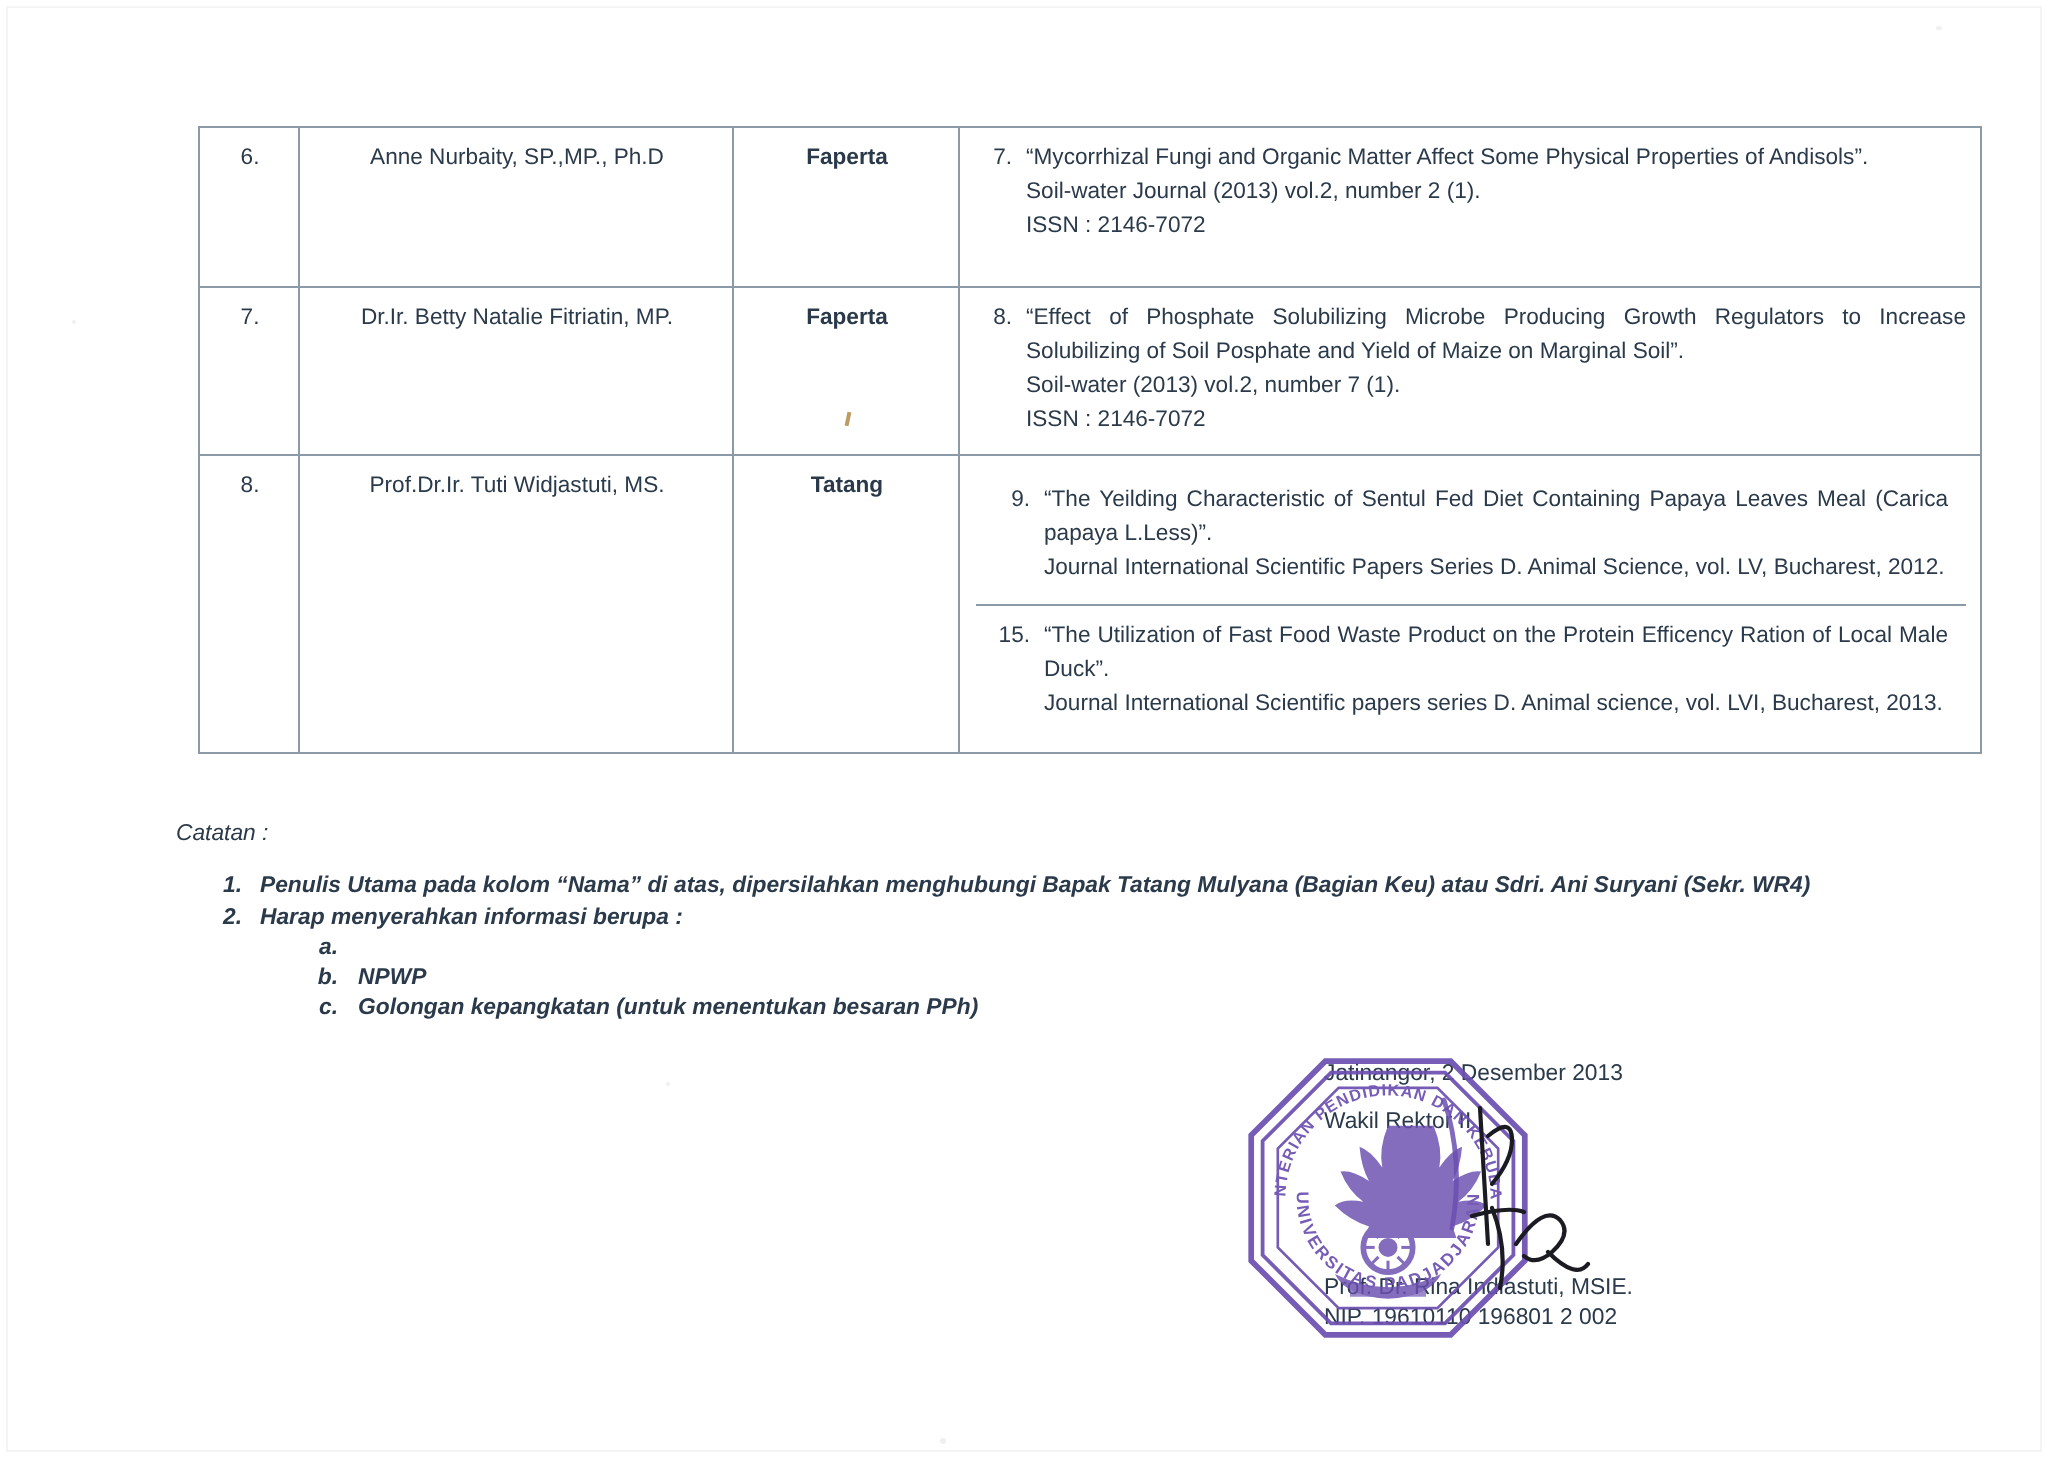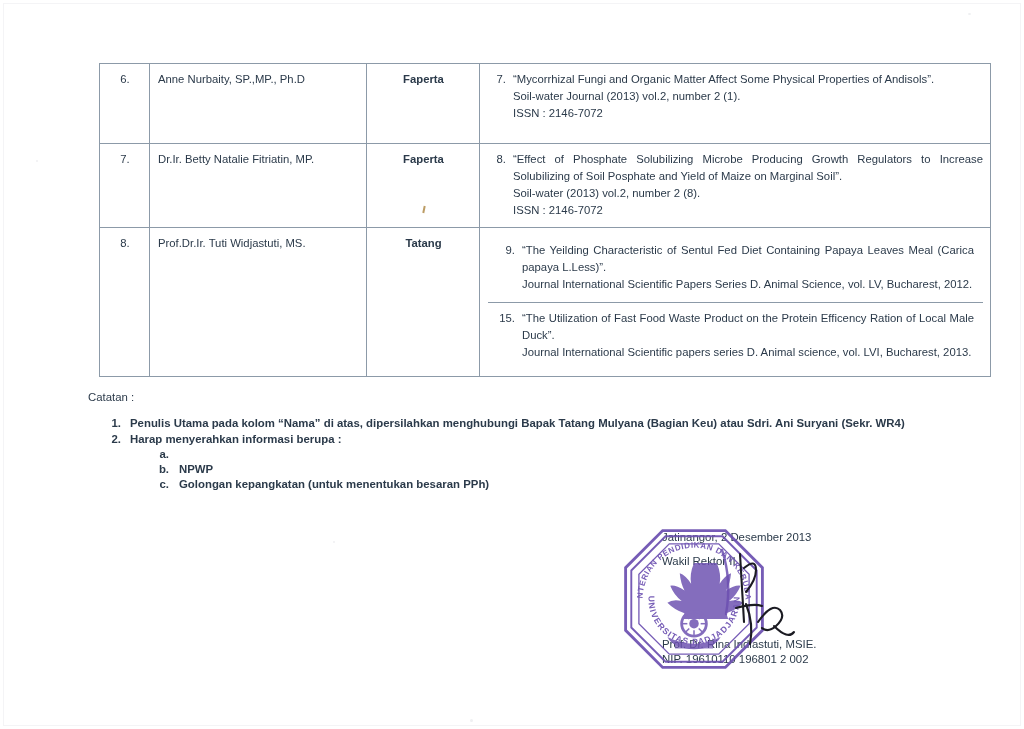--- a/index.html
+++ b/index.html
@@ -40,21 +40,21 @@
     font-size: 11.3px;
     line-height: 1.52;
   }
   .pub-table td {
     border: 1px solid #8c9aa8;
     vertical-align: top;
     padding: 7px 7px 7px 8px;
     color: #2b3a4a;
   }
   .c-no     { width: 34px;  text-align: center; padding-left: 2px; padding-right: 2px;}
-  .c-name   { width: 201px; }
+  .c-name   { width: 201px; text-align: center; }
   .c-fac    { width: 97px;  text-align: center; font-weight: bold; }
   .c-pub    { width: 495px; padding: 0; border: 1px solid #8c9aa8; }
 
   .pub-cell-inner {
     padding: 7px 9px 7px 9px;
   }
   .pub-entry {
     display: flex;
     align-items: flex-start;
     gap: 0;
@@ -97,24 +97,25 @@
     height: 7px;
     background: #b08b4a;
     transform: rotate(12deg);
     opacity: .85;
   }
 
   
   .notes {
     position: absolute;
     left: 88px;
-    top: 391px;
+    top: 411px;
     width: 880px;
     font-size: 11.4px;
     color: #2b3a4a;
+    font-style: italic;
   }
   .notes-title {
     font-weight: 400;
     margin: 0 0 14px 0;
     font-size: 11.4px;
   }
   .notes-list {
     margin: 0;
     padding: 0;
     list-style: none;
@@ -245,21 +246,21 @@
         <td class="c-name">Dr.Ir. Betty Natalie Fitriatin, MP.</td>
         <td class="c-fac">
           <span>Faperta</span>
           <span class="ink-mark"></span>
         </td>
         <td class="c-pub">
           <div class="pub-entry">
             <div class="pub-num">8.</div>
             <div class="pub-body">
               <div class="pub-title">“Effect of Phosphate Solubilizing Microbe Producing Growth Regulators to Increase Solubilizing of Soil Posphate and Yield of Maize on Marginal Soil”.</div>
-              <div class="pub-plain">Soil-water (2013) vol.2, number 2 (8).</div>
+              <div class="pub-plain">Soil-water (2013) vol.2, number 7 (1).</div>
               <div class="pub-plain">ISSN : 2146-7072</div>
             </div>
           </div>
         </td>
       </tr>
 
       <tr class="row-tall-3">
         <td class="c-no">8.</td>
         <td class="c-name">Prof.Dr.Ir. Tuti Widjastuti, MS.</td>
         <td class="c-fac">Tatang</td>

